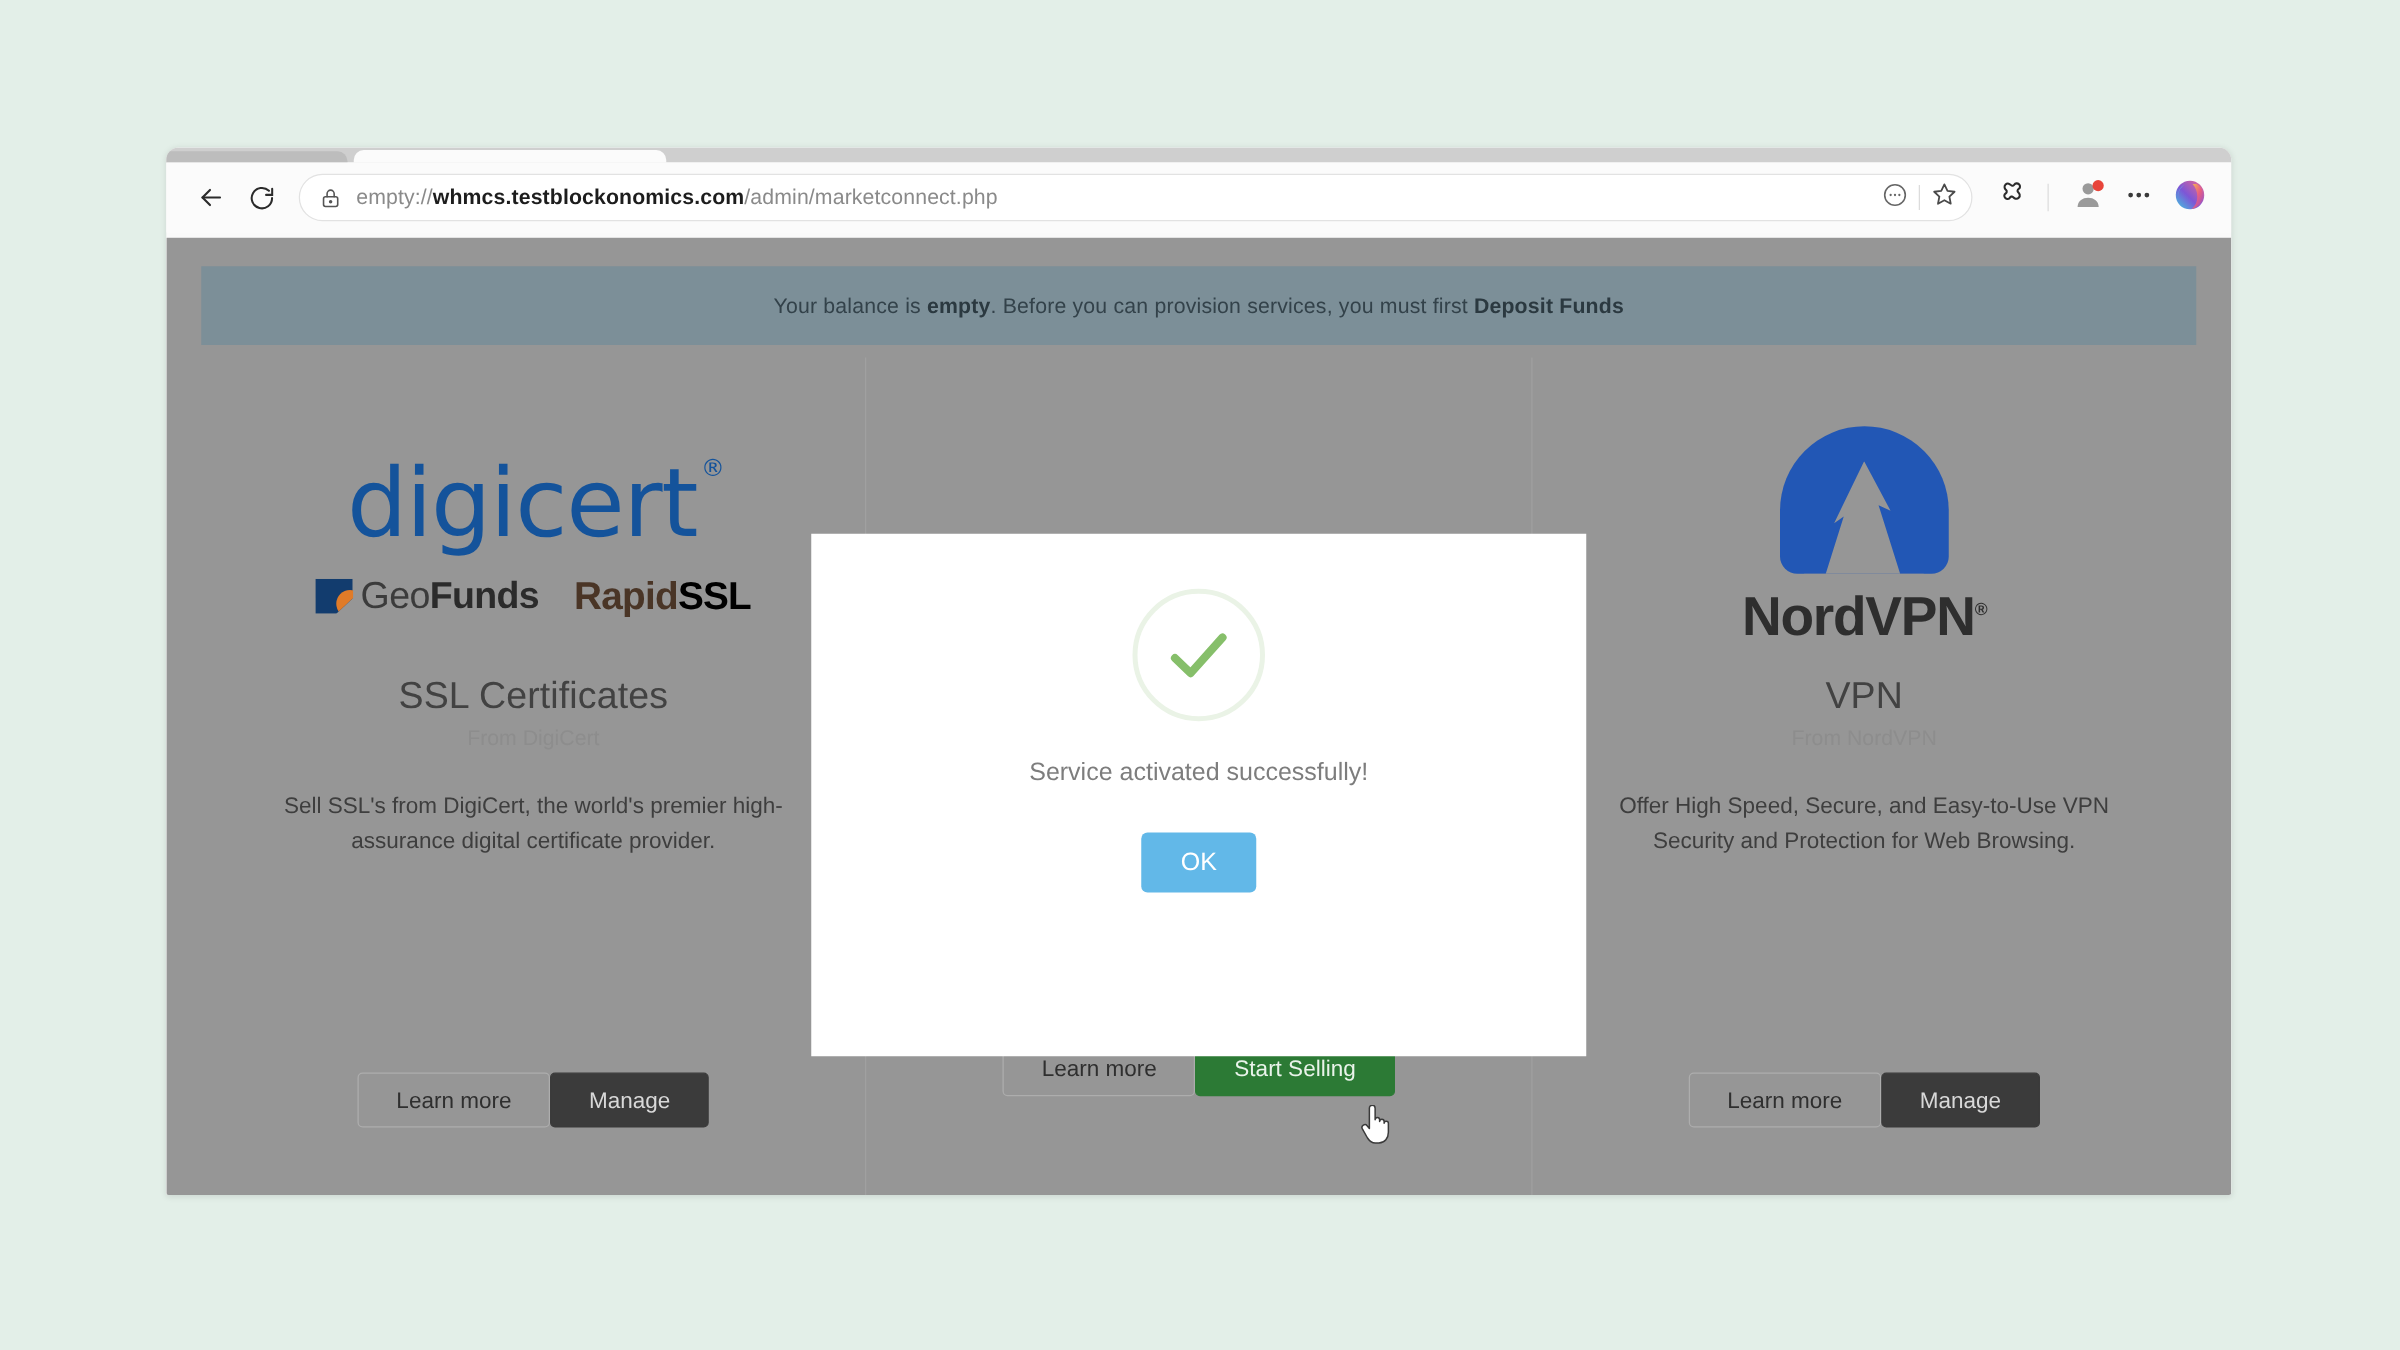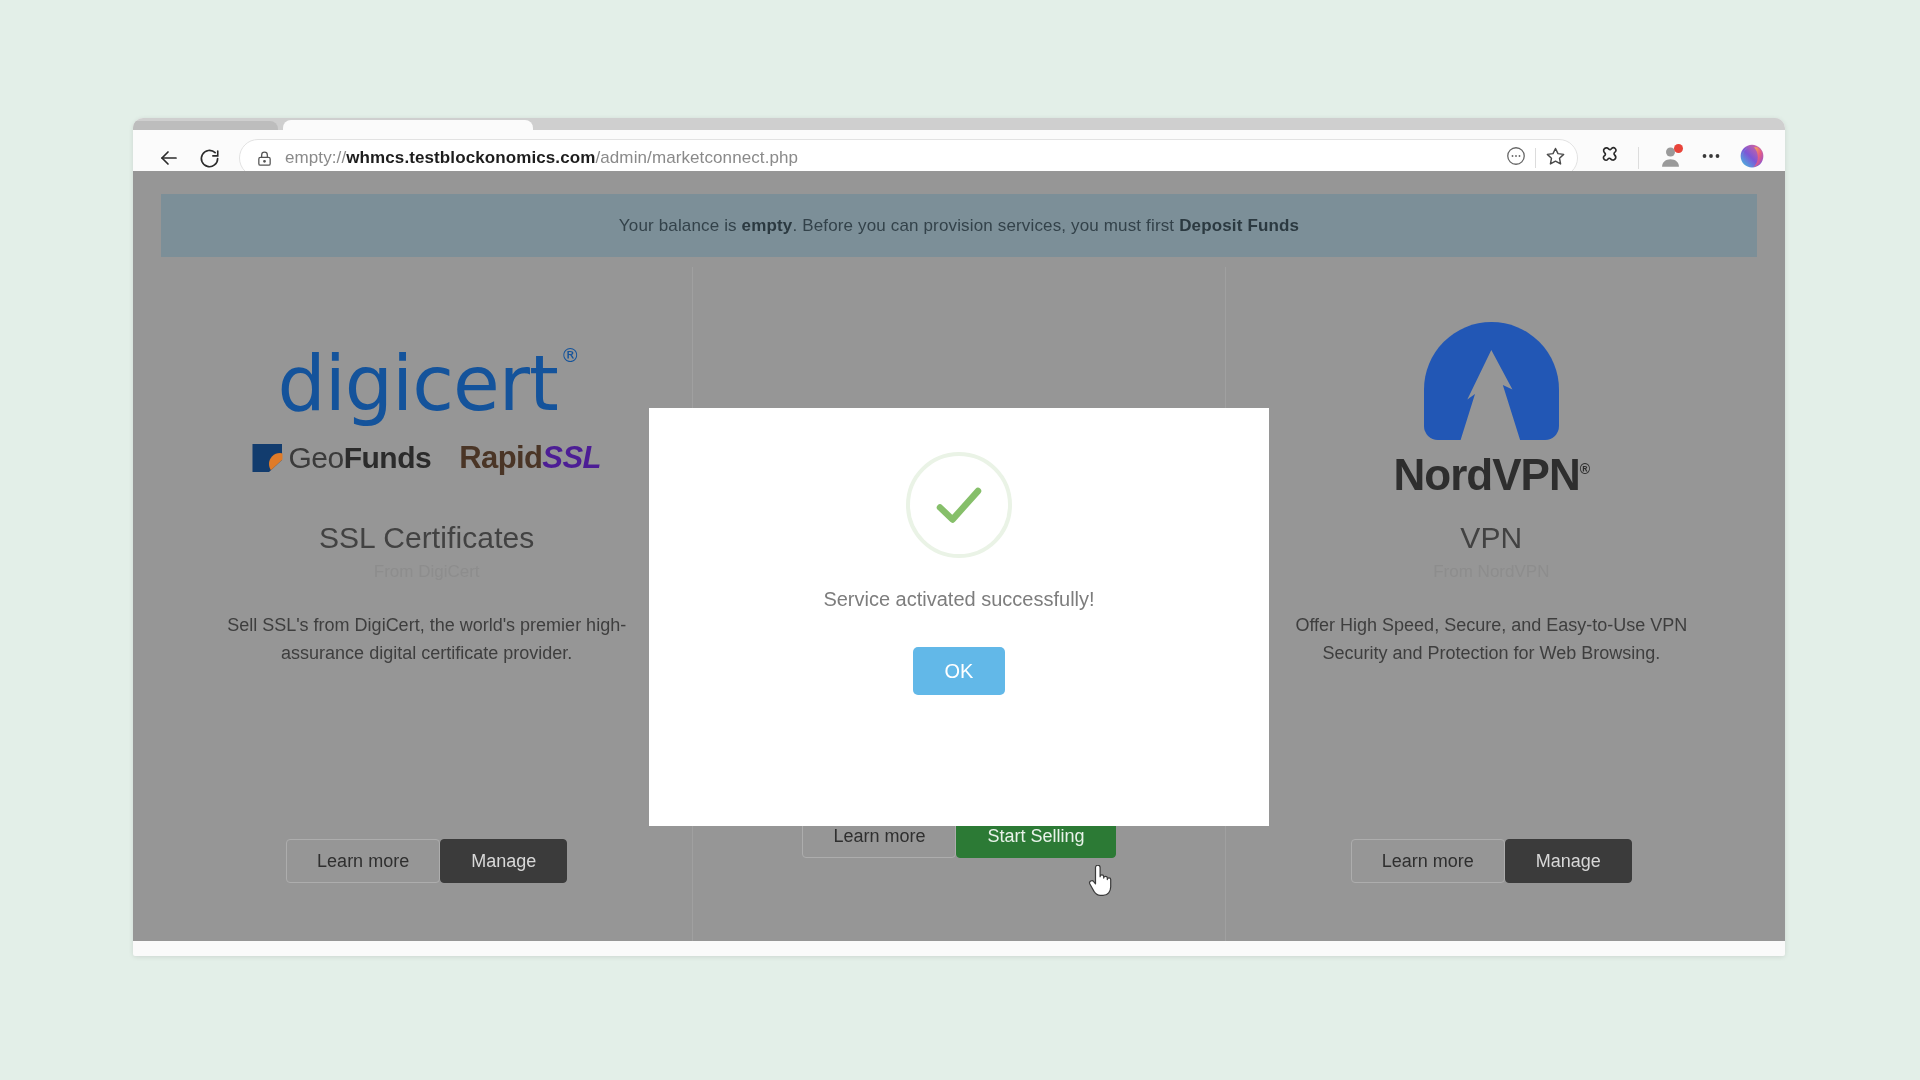--- a/index.html
+++ b/index.html
@@ -129,21 +129,21 @@
     right: 6px; top: 5px;
     width: 9px; height: 9px;
     border-radius: 50%;
     background: #e8443a;
   }
 
   
   .page-viewport {
     position: absolute;
     left: 0;
-    top: 53px;
+    top: 72px;
     width: 100%;
     height: 770px;
     background: #ffffff;
     overflow: hidden;
   }
 
   
   .page-content {
     position: absolute;
     inset: 0;
@@ -236,21 +236,21 @@
     width: 22px; height: 22px;
     border-radius: 50%;
     background: #e07b28;
   }
   .geotrust .gtxt { color: #3b3b3b; font-weight: 400; }
   .geotrust .gtxt b { font-weight: 700; color: #2b2b2b; }
   .rapidssl {
     font-size: 31px; font-weight: 700; letter-spacing: -0.6px;
   }
   .rapidssl .rp { color: #4a3526; }
-  .rapidssl .ss { color: #4c1d95; font-style: italic; }
+  .rapidssl .ss { color: #000000; }
 
   
   .nord-mark {
     width: 135px; height: 118px;
     position: relative;
   }
   .nord-dome {
     position: absolute;
     inset: 0;
     background: #2257b5;

